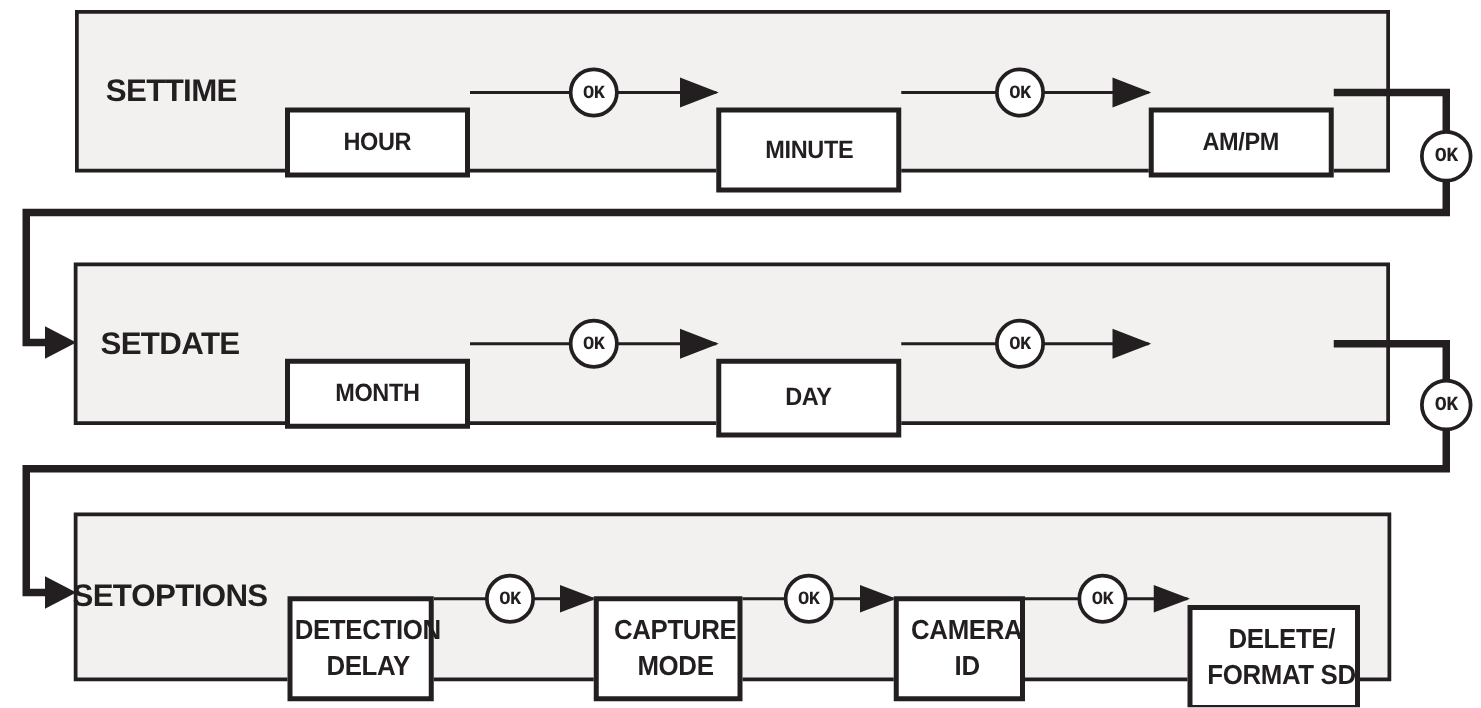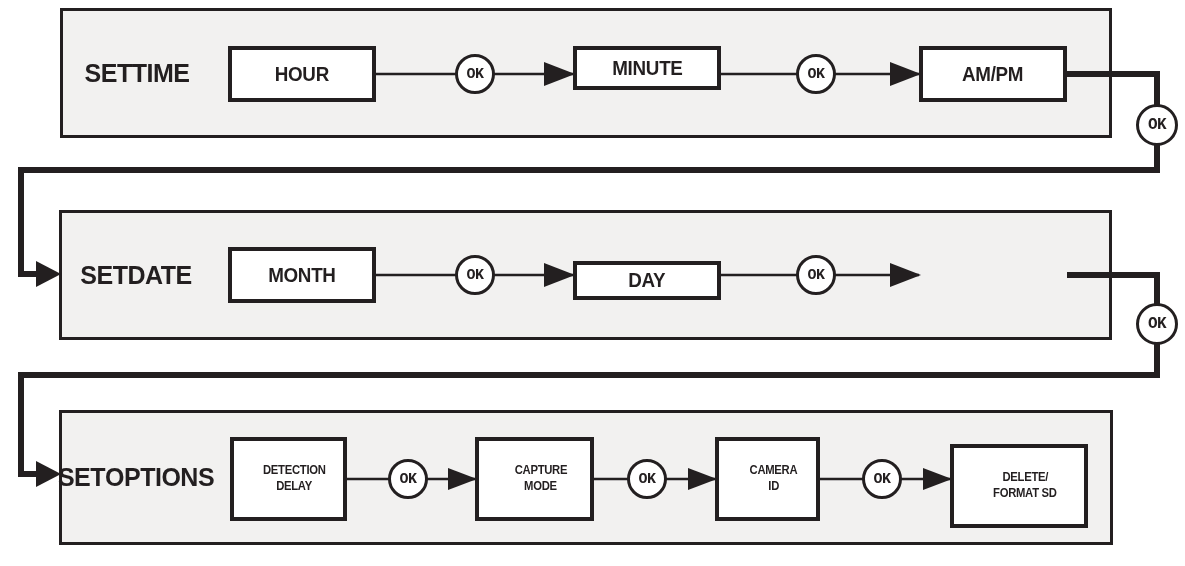--- a/index.html
+++ b/index.html
@@ -23,24 +23,24 @@
   .wires .head{fill:var(--line);stroke:none;}
   .row-label{
     position:absolute;z-index:3;display:flex;flex-direction:row;
     align-items:center;justify-content:center;text-align:center;
     font-weight:bold;font-size:25px;line-height:1.22;letter-spacing:-0.5px;
   }
   .step-box{
     position:absolute;z-index:3;background:var(--box_fill);
     border:4px solid var(--line);box-sizing:border-box;
     display:flex;flex-direction:column;align-items:center;justify-content:center;
-    font-weight:bold;text-align:center;letter-spacing:-0.3px;
+    font-weight:bold;text-align:center;letter-spacing:-0.3px;margin-top:40px;
   }
   .step-box.single{font-size:20px;}
-  .step-box.double{font-size:12px;line-height:1.3;padding-left:12px;}
+  .step-box.double{font-size:22px;line-height:1.3;padding-left:12px;}
   .cond{display:inline-block;transform:scaleX(0.94);white-space:nowrap;}
   .ok{
     position:absolute;z-index:4;background:var(--box_fill);
     border:3px solid var(--line);border-radius:50%;box-sizing:border-box;
     display:flex;align-items:center;justify-content:center;
     font-weight:bold;letter-spacing:-0.5px;font-family:Liberation Mono, monospace;
   }
   .ok.small{width:40px;height:40px;font-size:15px;}
   .ok.big{width:42px;height:42px;font-size:16px;}
 </style>
@@ -88,31 +88,31 @@
     <span>DATE</span>
   </div>
   <div class="row-label" style="left:71px;top:413px;width:130px;height:129px">
     <span>SET</span>
     <span>OPTIONS</span>
   </div>
 
   <div class="step-box single" style="left:228px;top:46px;width:148px;height:56px">
     <span class="cond">HOUR</span>
   </div>
-  <div class="step-box single" style="left:573px;top:46px;width:148px;height:44px">
+  <div class="step-box single" style="left:573px;top:46px;width:148px;height:68px">
     <span class="cond">MINUTE</span>
   </div>
   <div class="step-box single" style="left:919px;top:46px;width:148px;height:56px">
     <span class="cond">AM/PM</span>
   </div>
 
   <div class="step-box single" style="left:228px;top:247px;width:148px;height:56px">
     <span class="cond">MONTH</span>
   </div>
-  <div class="step-box single" style="left:573px;top:261px;width:148px;height:39px">
+  <div class="step-box single" style="left:573px;top:247px;width:148px;height:63px">
     <span class="cond">DAY</span>
   </div>
 
   <div class="step-box double" style="left:230px;top:437px;width:117px;height:84px">
     <span class="cond">DETECTION</span>
     <span class="cond">DELAY</span>
   </div>
   <div class="step-box double" style="left:475px;top:437px;width:119px;height:84px">
     <span class="cond">CAPTURE</span>
     <span class="cond">MODE</span>

